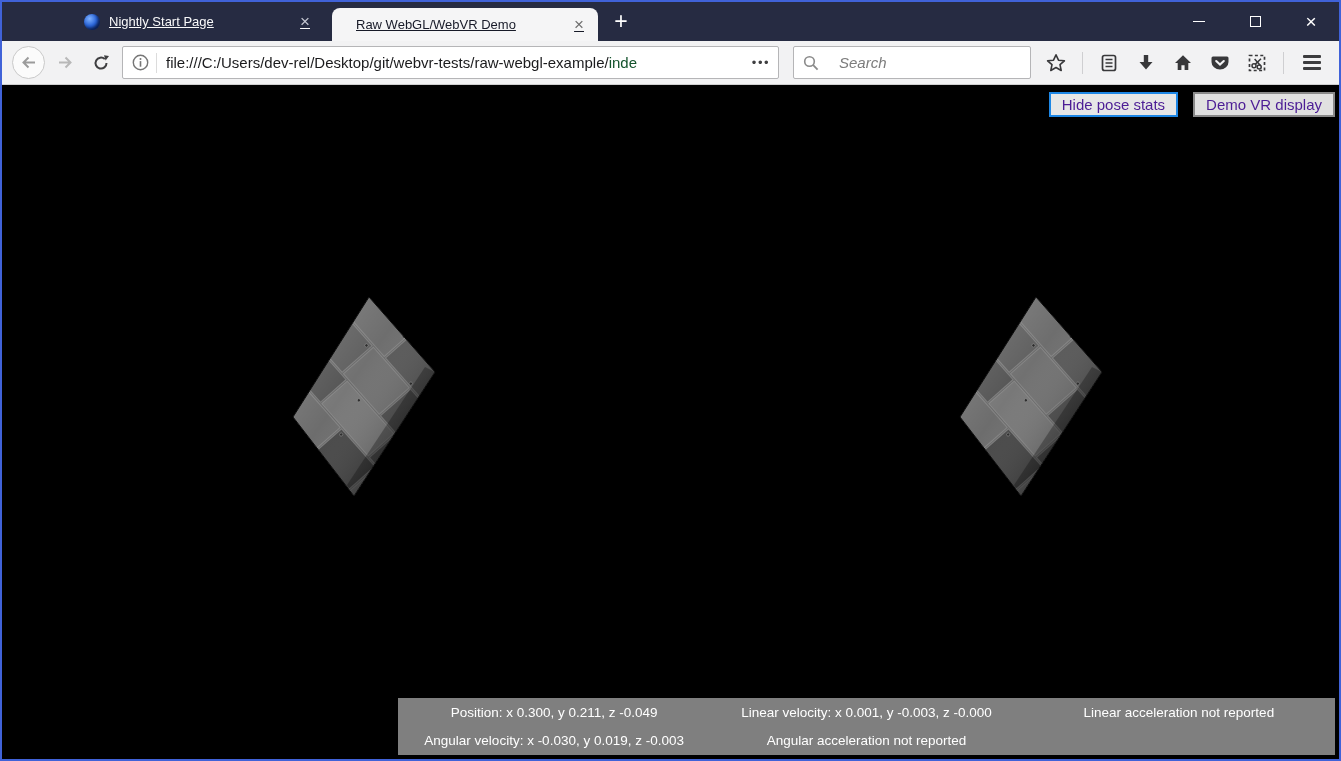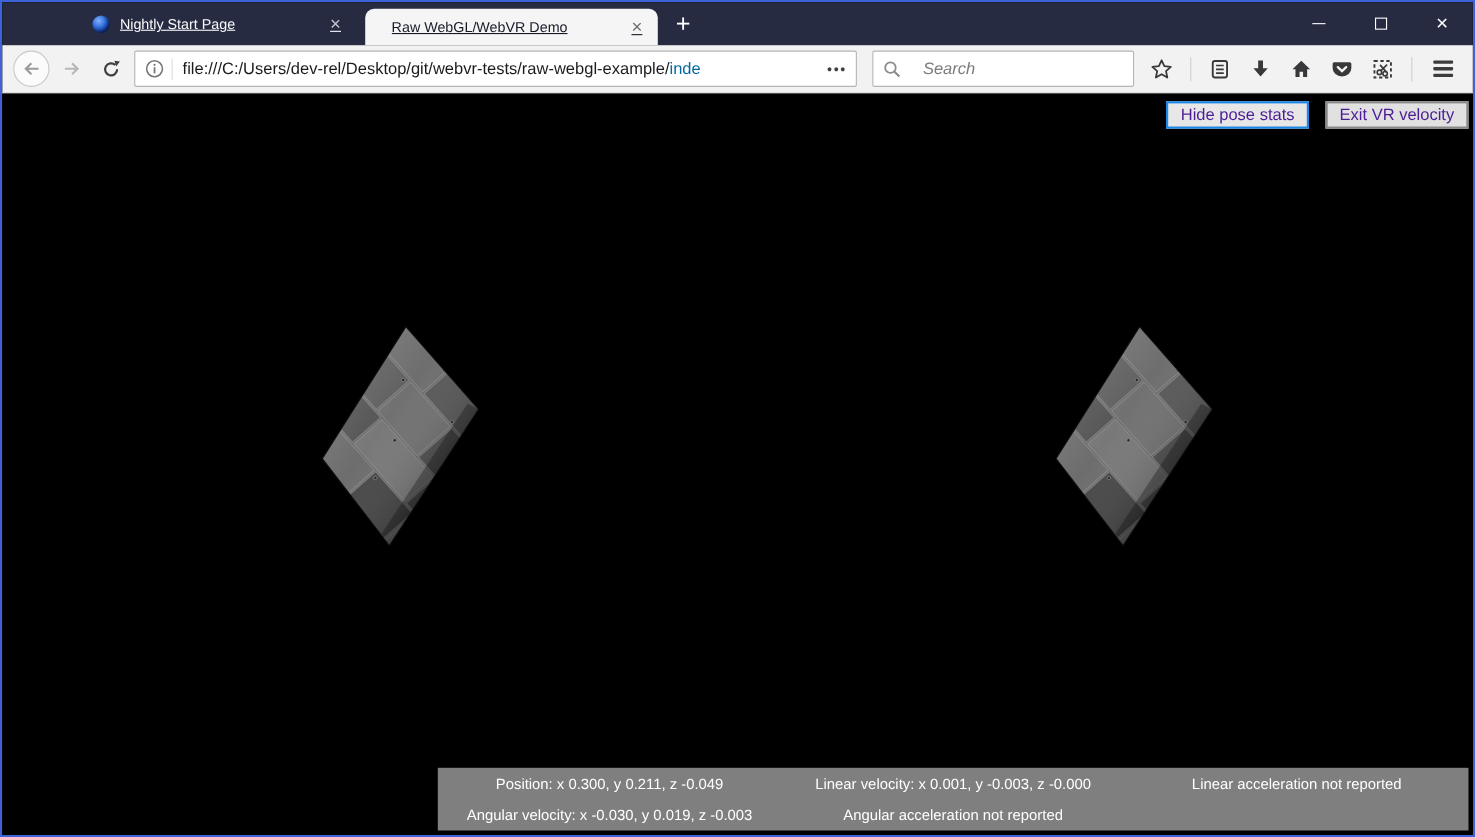--- a/index.html
+++ b/index.html
@@ -95,21 +95,21 @@
     background:#fff; border:1px solid #b5b5b7; border-radius:2px;
     display:flex; align-items:center;
     padding:0 8px 0 9px;
     cursor:text;
   }
   .urlbar .divider { width:1px; height:20px; background:#dcdcdc; margin:0 9px 0 7px; }
   .url-text {
     font-size:15px; color:#1b1b1d; white-space:nowrap; overflow:hidden;
     flex:1;
   }
-  .url-tail { color:#0369a1; }
+  .url-tail { color:#14532d; }
   .url-dots {
     font-size:13px; letter-spacing:1.5px; color:#3f3f41;
     padding-left:8px; cursor:pointer;
   }
   .searchbar {
     width:238px; height:33px; margin-left:14px;
     background:#fff; border:1px solid #b5b5b7; border-radius:2px;
     display:flex; align-items:center; padding:0 6px 0 9px;
   }
   .searchbar input {
@@ -353,21 +353,21 @@
           <polygon points="76,0 142,75 61,199 0,120" fill="url(#shade)"></polygon>
           <polygon points="76,0 142,75 61,199 0,120" fill="none" stroke="#0d0d0d" stroke-width="1"></polygon>
         </g>
       </defs>
       <use href="#cube" transform="translate(291,212)"></use>
       <use href="#cube" transform="translate(958,212)"></use>
     </svg>
 
     <div class="vr-buttons">
       <button class="vr-btn focused">Hide pose stats</button>
-      <button class="vr-btn">Exit VR velocity</button>
+      <button class="vr-btn">Demo VR display</button>
     </div>
 
     <div class="stats-bar">
       <div>Position: x 0.300, y 0.211, z -0.049</div>
       <div>Linear velocity: x 0.001, y -0.003, z -0.000</div>
       <div>Linear acceleration not reported</div>
       <div>Angular velocity: x -0.030, y 0.019, z -0.003</div>
       <div>Angular acceleration not reported</div>
     </div>
 

